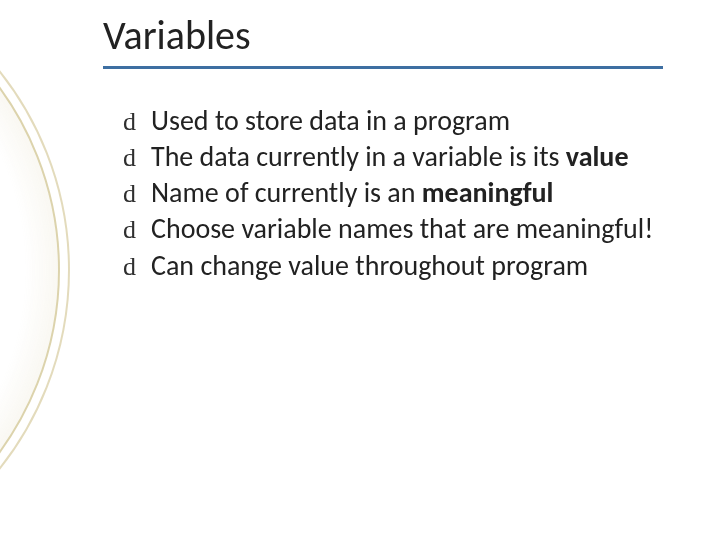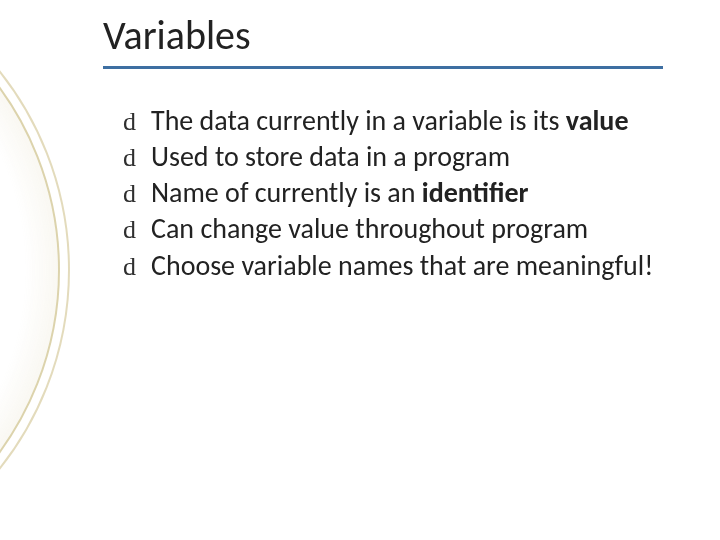--- a/index.html
+++ b/index.html
@@ -113,35 +113,35 @@
 
   <div class="title-wrap">
     <div class="title">Variables</div>
     <div class="title-rule"></div>
   </div>
 
   <div class="body">
     <ul class="bullet-list">
 
       <li>
+        <span class="bullet">d</span><span>Used to store data in a program</span><span class="bold"></span><span></span>
+      </li>
+
+      <li>
         <span class="bullet">d</span><span>The data currently in a variable is its </span><span class="bold">value</span><span></span>
       </li>
 
       <li>
-        <span class="bullet">d</span><span>Used to store data in a program</span><span class="bold"></span><span></span>
+        <span class="bullet">d</span><span>Name of currently is an </span><span class="bold">meaningful</span><span></span>
       </li>
 
       <li>
-        <span class="bullet">d</span><span>Name of currently is an </span><span class="bold">identifier</span><span></span>
+        <span class="bullet">d</span><span>Choose variable names that are meaningful!</span><span class="bold"></span><span></span>
       </li>
 
       <li>
         <span class="bullet">d</span><span>Can change value throughout program</span><span class="bold"></span><span></span>
-      </li>
-
-      <li>
-        <span class="bullet">d</span><span>Choose variable names that are meaningful!</span><span class="bold"></span><span></span>
       </li>
 
     </ul>
   </div>
 
 </div>
 
 </body></html>

